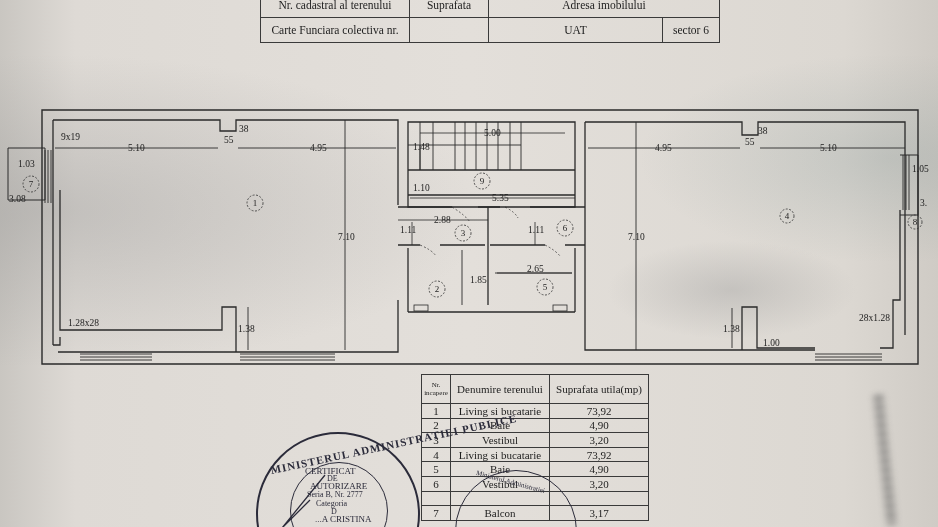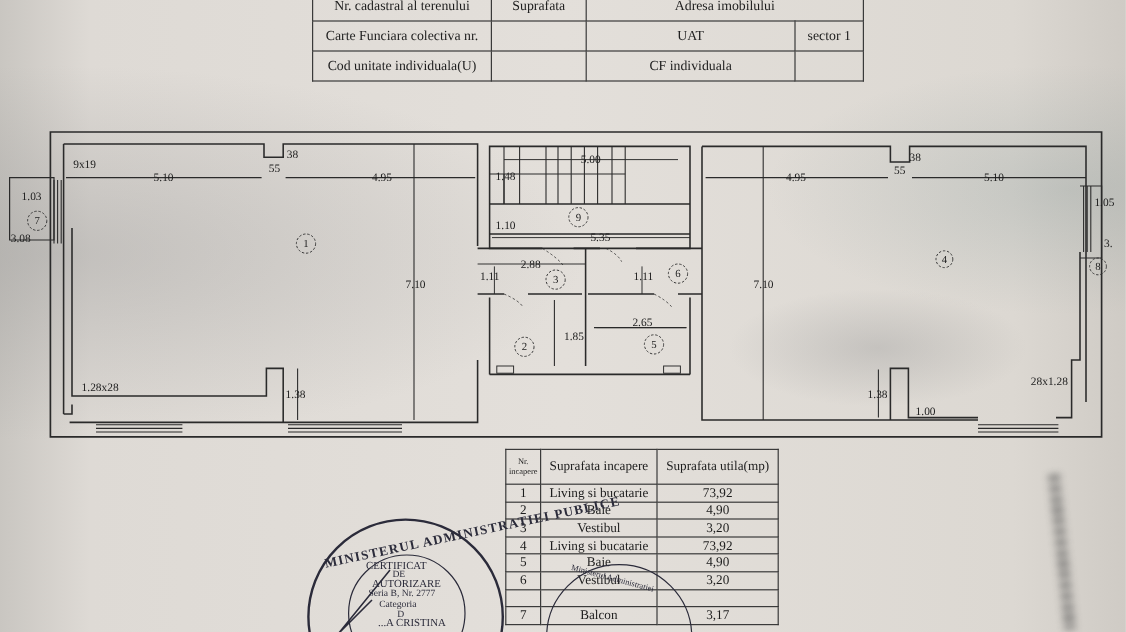--- a/index.html
+++ b/index.html
@@ -38,27 +38,21 @@
   <tbody>
       <tr>
     <td style="width:140px">Nr. cadastral al terenului</td>
     <td style="width:70px">Suprafata</td>
     <td colspan="2">Adresa imobilului</td>
   </tr>
   <tr>
     <td>Carte Funciara colectiva nr.</td>
     <td></td>
     <td style="width:165px">UAT</td>
-    <td>sector 1</td>
-  </tr>
-  <tr>
-    <td>Cod unitate individuala(U)</td>
-    <td></td>
-    <td>CF individuala</td>
-    <td></td>
+    <td>sector 6</td>
   </tr>
 </tbody>
   </table>
 
 <svg class="plan" width="938" height="527" viewBox="0 0 938 527">
   <g fill="none" stroke="#2a2a2a" stroke-width="1.3">
 
     <path d="M42 110 H918 V364 H42 Z" stroke-width="1.4"></path>
 
     <path d="M53 120 H220 V131 H236 V120 H398 V205"></path>
@@ -173,21 +167,21 @@
     <text x="723" y="332">1.38</text>
     <text x="763" y="346">1.00</text>
     <text x="859" y="321">28x1.28</text>
   </g>
 </svg>
 
 <table class="rooms">
   <tbody>
       <tr>
     <th class="small">Nr. incapere</th>
-    <th>Suprafata incapere</th>
+    <th>Denumire terenului</th>
     <th>Suprafata utila(mp)</th>
   </tr>
   <tr>
         <td>1</td>
         <td>Living si bucatarie</td>
         <td>73,92</td>
       </tr>
   <tr>
         <td>2</td>
         <td>Baie</td>

